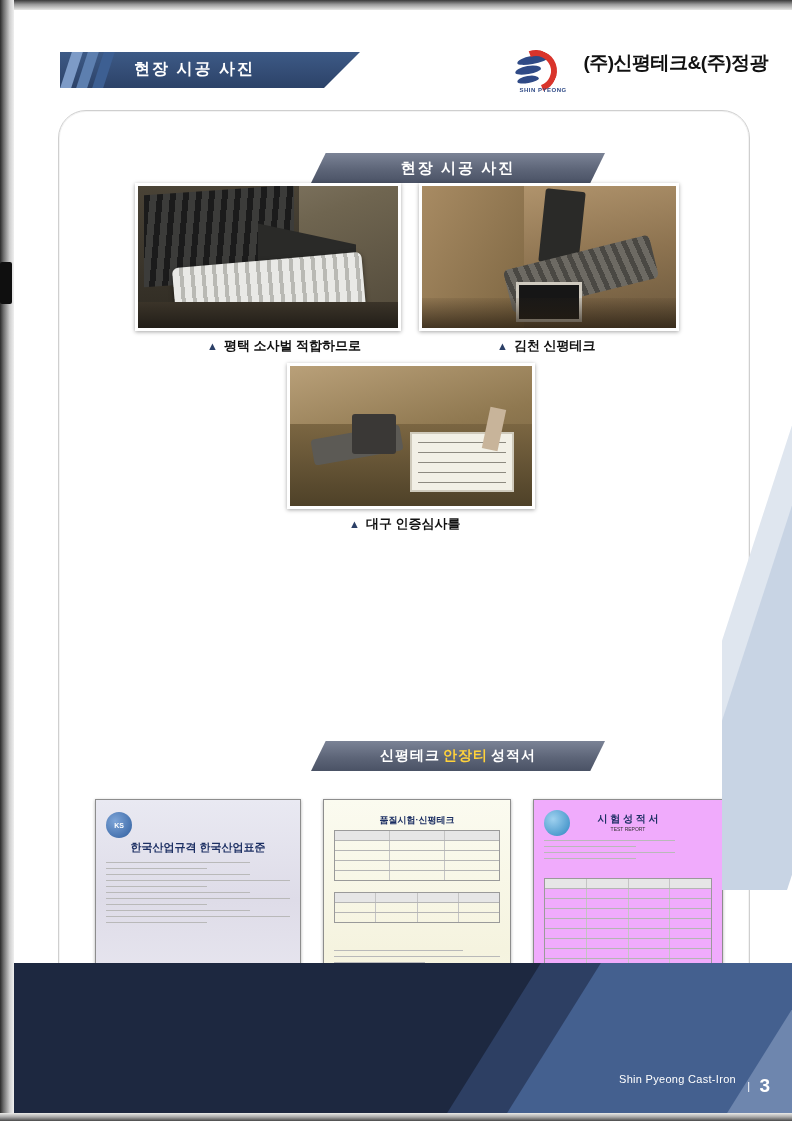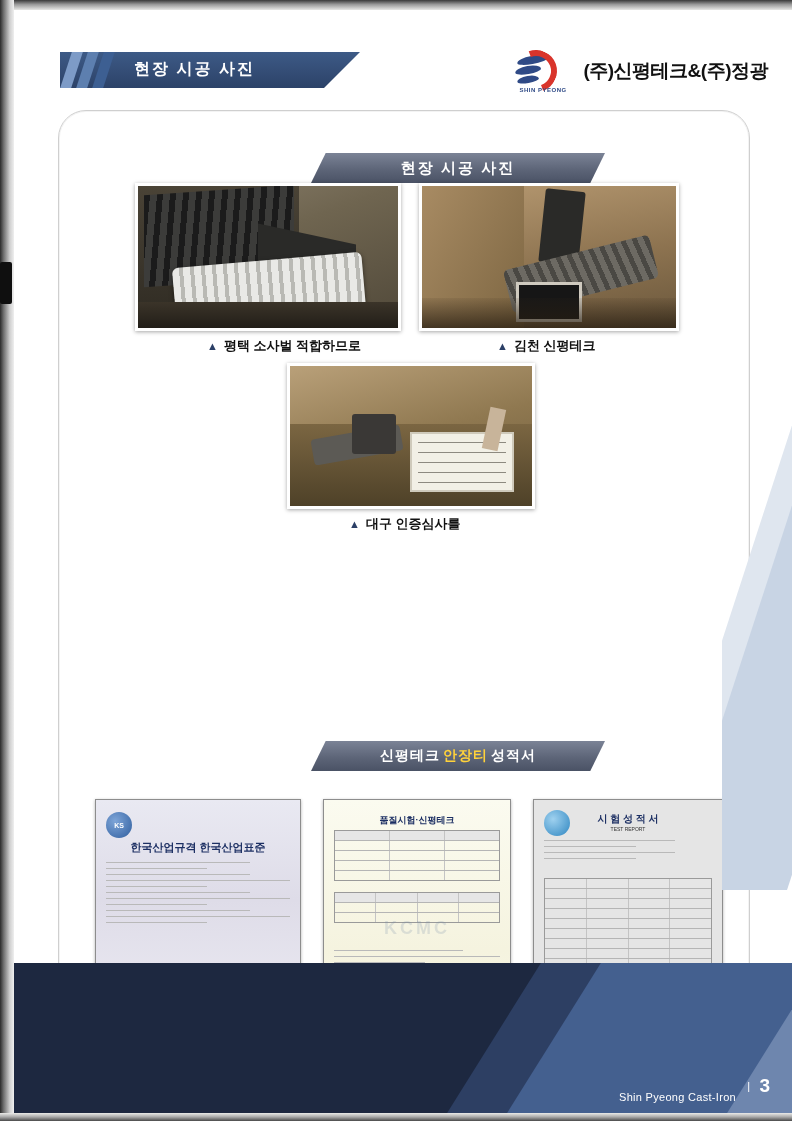--- a/index.html
+++ b/index.html
@@ -49,21 +49,21 @@
     background:#2c4268;transform:skewX(-18deg);
   }
   .hdr-stripe.s1{left:52px;background:#7d9bc7;}
   .hdr-stripe.s2{left:68px;background:#5d7faf;}
   .hdr-stripe.s3{left:84px;background:#3d5f92;}
   .hdr-title{
     position:absolute;left:120px;top:15px;
     color:#ffffff;font-size:16px;font-weight:bold;letter-spacing:2px;
   }
   .logo-wrap{
-    position:absolute;right:24px;top:6px;height:42px;display:flex;align-items:center;gap:12px;
+    position:absolute;right:24px;top:6px;height:42px;display:flex;gap:12px;
   }
   .logo-mark{position:relative;width:56px;height:42px;}
   .logo-mark .sw{
     position:absolute;border-radius:50% 50% 50% 50%/60% 60% 40% 40%;
   }
   .logo-mark .b1{left:2px;top:6px;width:30px;height:8px;background:#2f4a86;transform:rotate(-10deg);}
   .logo-mark .b2{left:0px;top:16px;width:26px;height:8px;background:#2f4a86;transform:rotate(-10deg);}
   .logo-mark .b3{left:2px;top:26px;width:22px;height:7px;background:#2f4a86;transform:rotate(-10deg);}
   .logo-mark .r1{left:22px;top:2px;width:30px;height:30px;border:6px solid #d9342b;border-radius:50%;border-left-color:transparent;border-bottom-color:transparent;transform:rotate(25deg);background:transparent;}
   .logo-mark .txt{
@@ -138,21 +138,21 @@
   #ph3 .arm{position:absolute;left:196px;top:42px;width:16px;height:42px;background:#c8b49a;transform:rotate(12deg);}
   #cap3{left:290px;top:404px;}
 
   
   .cert{
     position:absolute;top:688px;height:250px;border:1px solid #8d8d8d;background:#fff;
     box-shadow:0 1px 3px rgba(0,0,0,.3);overflow:hidden;
   }
   #cert1{left:36px;width:204px;background:linear-gradient(180deg,#e9e9f2 0%,#dedce8 40%,#efeef5 100%);}
   #cert2{left:264px;width:186px;background:linear-gradient(180deg,#fbfbf0 0%,#f5f3df 60%,#f9f8ea 100%);}
-  #cert3{left:474px;width:188px;background:#e5e5e5;}
+  #cert3{left:474px;width:188px;background:#f0abfc;}
   .cert .ctitle{
     position:absolute;left:0;right:0;text-align:center;font-size:9px;font-weight:bold;color:#1c2f63;
   }
   .cert .sub{position:absolute;left:0;right:0;text-align:center;font-size:5px;color:#333;}
   .cert .lines{position:absolute;left:10px;right:10px;}
   .cert .lines .l{height:1px;background:#b9b9b9;margin-bottom:5px;}
   .cert .lines .l.s{width:55%;}
   .cert .lines .l.m{width:78%;}
   .cert .tbl{position:absolute;left:10px;right:10px;border:1px solid #9a9a9a;}
   .cert .tbl .r{display:flex;border-bottom:1px solid #b5b5b5;height:9px;}
@@ -182,21 +182,21 @@
   .fd3{left:330px;width:430px;height:150px;background:#44608f;transform:skewX(-32deg);}
   .fd4{left:520px;width:380px;height:150px;background:#6e86ae;transform:skewX(-32deg);}
   .fd5{left:640px;width:300px;height:150px;background:#c3cede;transform:skewX(-32deg);}
   .side-deco{
     position:absolute;right:0;top:260px;width:70px;height:620px;overflow:hidden;
   }
   .sd{position:absolute;right:0;width:120px;height:680px;transform:skewX(-18deg);}
   .sd1{right:-60px;background:#dfe6ef;}
   .sd2{right:-86px;background:#c8d4e4;}
   .footer-text{
-    position:absolute;right:56px;bottom:10px;color:#ffffff;font-size:11px;letter-spacing:.3px;
+    position:absolute;right:56px;bottom:28px;color:#ffffff;font-size:11px;letter-spacing:.3px;
   }
   .footer-sep{position:absolute;right:42px;bottom:21px;color:#ffffff;font-size:11px;}
   .page-num{
     position:absolute;right:22px;bottom:16px;color:#ffffff;font-size:19px;font-weight:bold;
   }
 </style>
 </head>
 <body>
 
 <div class="page">
@@ -348,21 +348,20 @@
               <div class="c"></div>
               <div class="c"></div>
             </div>
           <div class="r">
               <div class="c"></div>
               <div class="c"></div>
               <div class="c"></div>
               <div class="c"></div>
             </div>
         </div>
-        <div class="watermark" style="top:118px">KCMC</div>
         <div class="lines" style="top:150px">
           <div class="l m"></div>
             <div class="l"></div>
             <div class="l s"></div>
             <div class="l m"></div>
         </div>
         <div class="sub" style="top:196px">2015년 00월 00일</div>
         <div class="footname" style="bottom:26px;font-size:9px">한국건설재료시험연구원</div>
         <div class="seal" style="right:18px;bottom:16px">원장인</div>
       </div>

